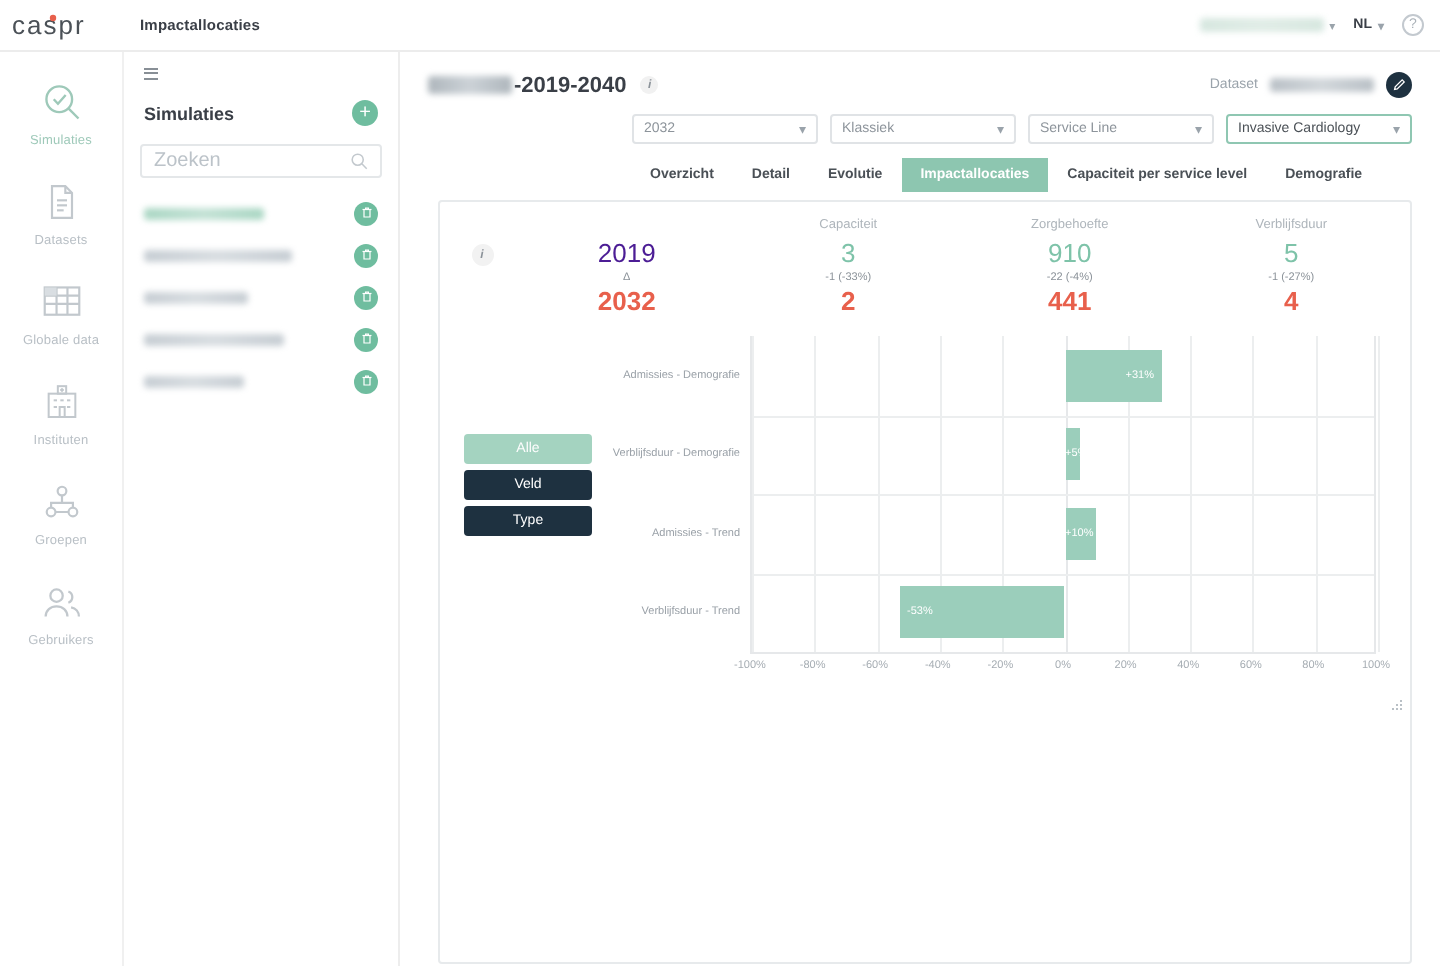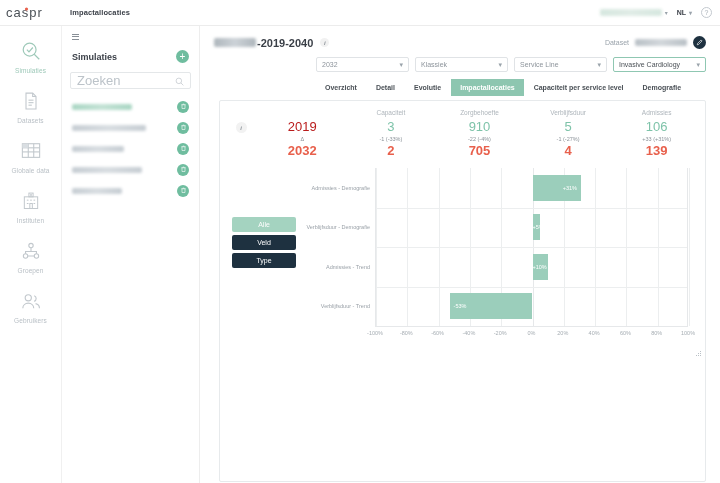--- a/index.html
+++ b/index.html
@@ -71,21 +71,21 @@
   .circ-btn {
     width: 13px; height: 13px; border-radius: 50%; background: #6fbd9f;
     color: #fff; font-size: 10px; line-height: 12px; text-align: center;
     display:flex; align-items:center; justify-content:center; cursor:pointer;
   }
   .search-box {
     position: relative; border: 1px solid #e4e7e9; border-radius: 2px;
     height: 17px; display:flex; align-items:center; padding: 0 6px; margin-bottom: 7px;
   }
   .search-box input {
-    border: none; outline: none; font-size: 13px; color: #9aa3ab; width: 100%;
+    border: none; outline: none; font-size: 10px; color: #9aa3ab; width: 100%;
     font-family: "Liberation Sans", sans-serif; background: transparent;
   }
   .search-box input::placeholder { color: #bcc3c9; }
   .sim-row {
     display:flex; align-items:center; justify-content:space-between;
     height: 21px; padding: 0 2px; cursor: pointer;
   }
   .sim-blur {
     height: 6px; border-radius: 2px; filter: blur(1.5px);
     background: linear-gradient(90deg,#c6cdd3,#d8dde1,#c6cdd3);
@@ -149,21 +149,21 @@
   .kpi-info .bubble {
     width: 11px; height: 11px; border-radius: 50%; background:#f2f2f2; color:#8b9299;
     font-size: 6px; font-weight:bold; font-style: italic;
     display:flex; align-items:center; justify-content:center;
   }
   .kpi { flex: 1; text-align: center; }
   .kpi-label { font-size: 6.5px; color: #aeb5bb; height: 9px; }
   .kpi-base { font-size: 13px; color: #7ec3a9; margin-top: 1px; }
   .kpi-delta { font-size: 5.5px; color: #8b9299; margin-top: 2px; }
   .kpi-proj { font-size: 13px; color: #e8604c; font-weight: bold; margin-top: 1px; }
-  .kpi.first .kpi-base { color: #b91c1c; }
+  .kpi.first .kpi-base { color: #4c1d95; }
 
   
   .chart-title {
     text-align: center; font-size: 8px; color: #5a6168; margin-top: 6px;
   }
   .chart-wrap { position: relative; height: 190px; margin-top: 4px; }
 
   .mode-btns {
     position: absolute; left: 12px; top: 55px; width: 64px; display:flex; flex-direction:column; gap: 3px;
   }
@@ -440,33 +440,27 @@
       <div class="kpi">
         <div class="kpi-label">Capaciteit</div>
         <div class="kpi-base">3</div>
         <div class="kpi-delta">-1 (-33%)</div>
         <div class="kpi-proj">2</div>
       </div>
       <div class="kpi">
         <div class="kpi-label">Zorgbehoefte</div>
         <div class="kpi-base">910</div>
         <div class="kpi-delta">-22 (-4%)</div>
-        <div class="kpi-proj">705</div>
+        <div class="kpi-proj">441</div>
       </div>
       <div class="kpi">
         <div class="kpi-label">Verblijfsduur</div>
         <div class="kpi-base">5</div>
         <div class="kpi-delta">-1 (-27%)</div>
         <div class="kpi-proj">4</div>
-      </div>
-      <div class="kpi">
-        <div class="kpi-label">Admissies</div>
-        <div class="kpi-base">106</div>
-        <div class="kpi-delta">+33 (+31%)</div>
-        <div class="kpi-proj">139</div>
       </div>
     </div>
 
 
     <div class="chart-wrap">
 
       <div class="mode-btns">
         <div class="mbtn active">Alle</div>
         <div class="mbtn">Veld</div>
         <div class="mbtn">Type</div>

